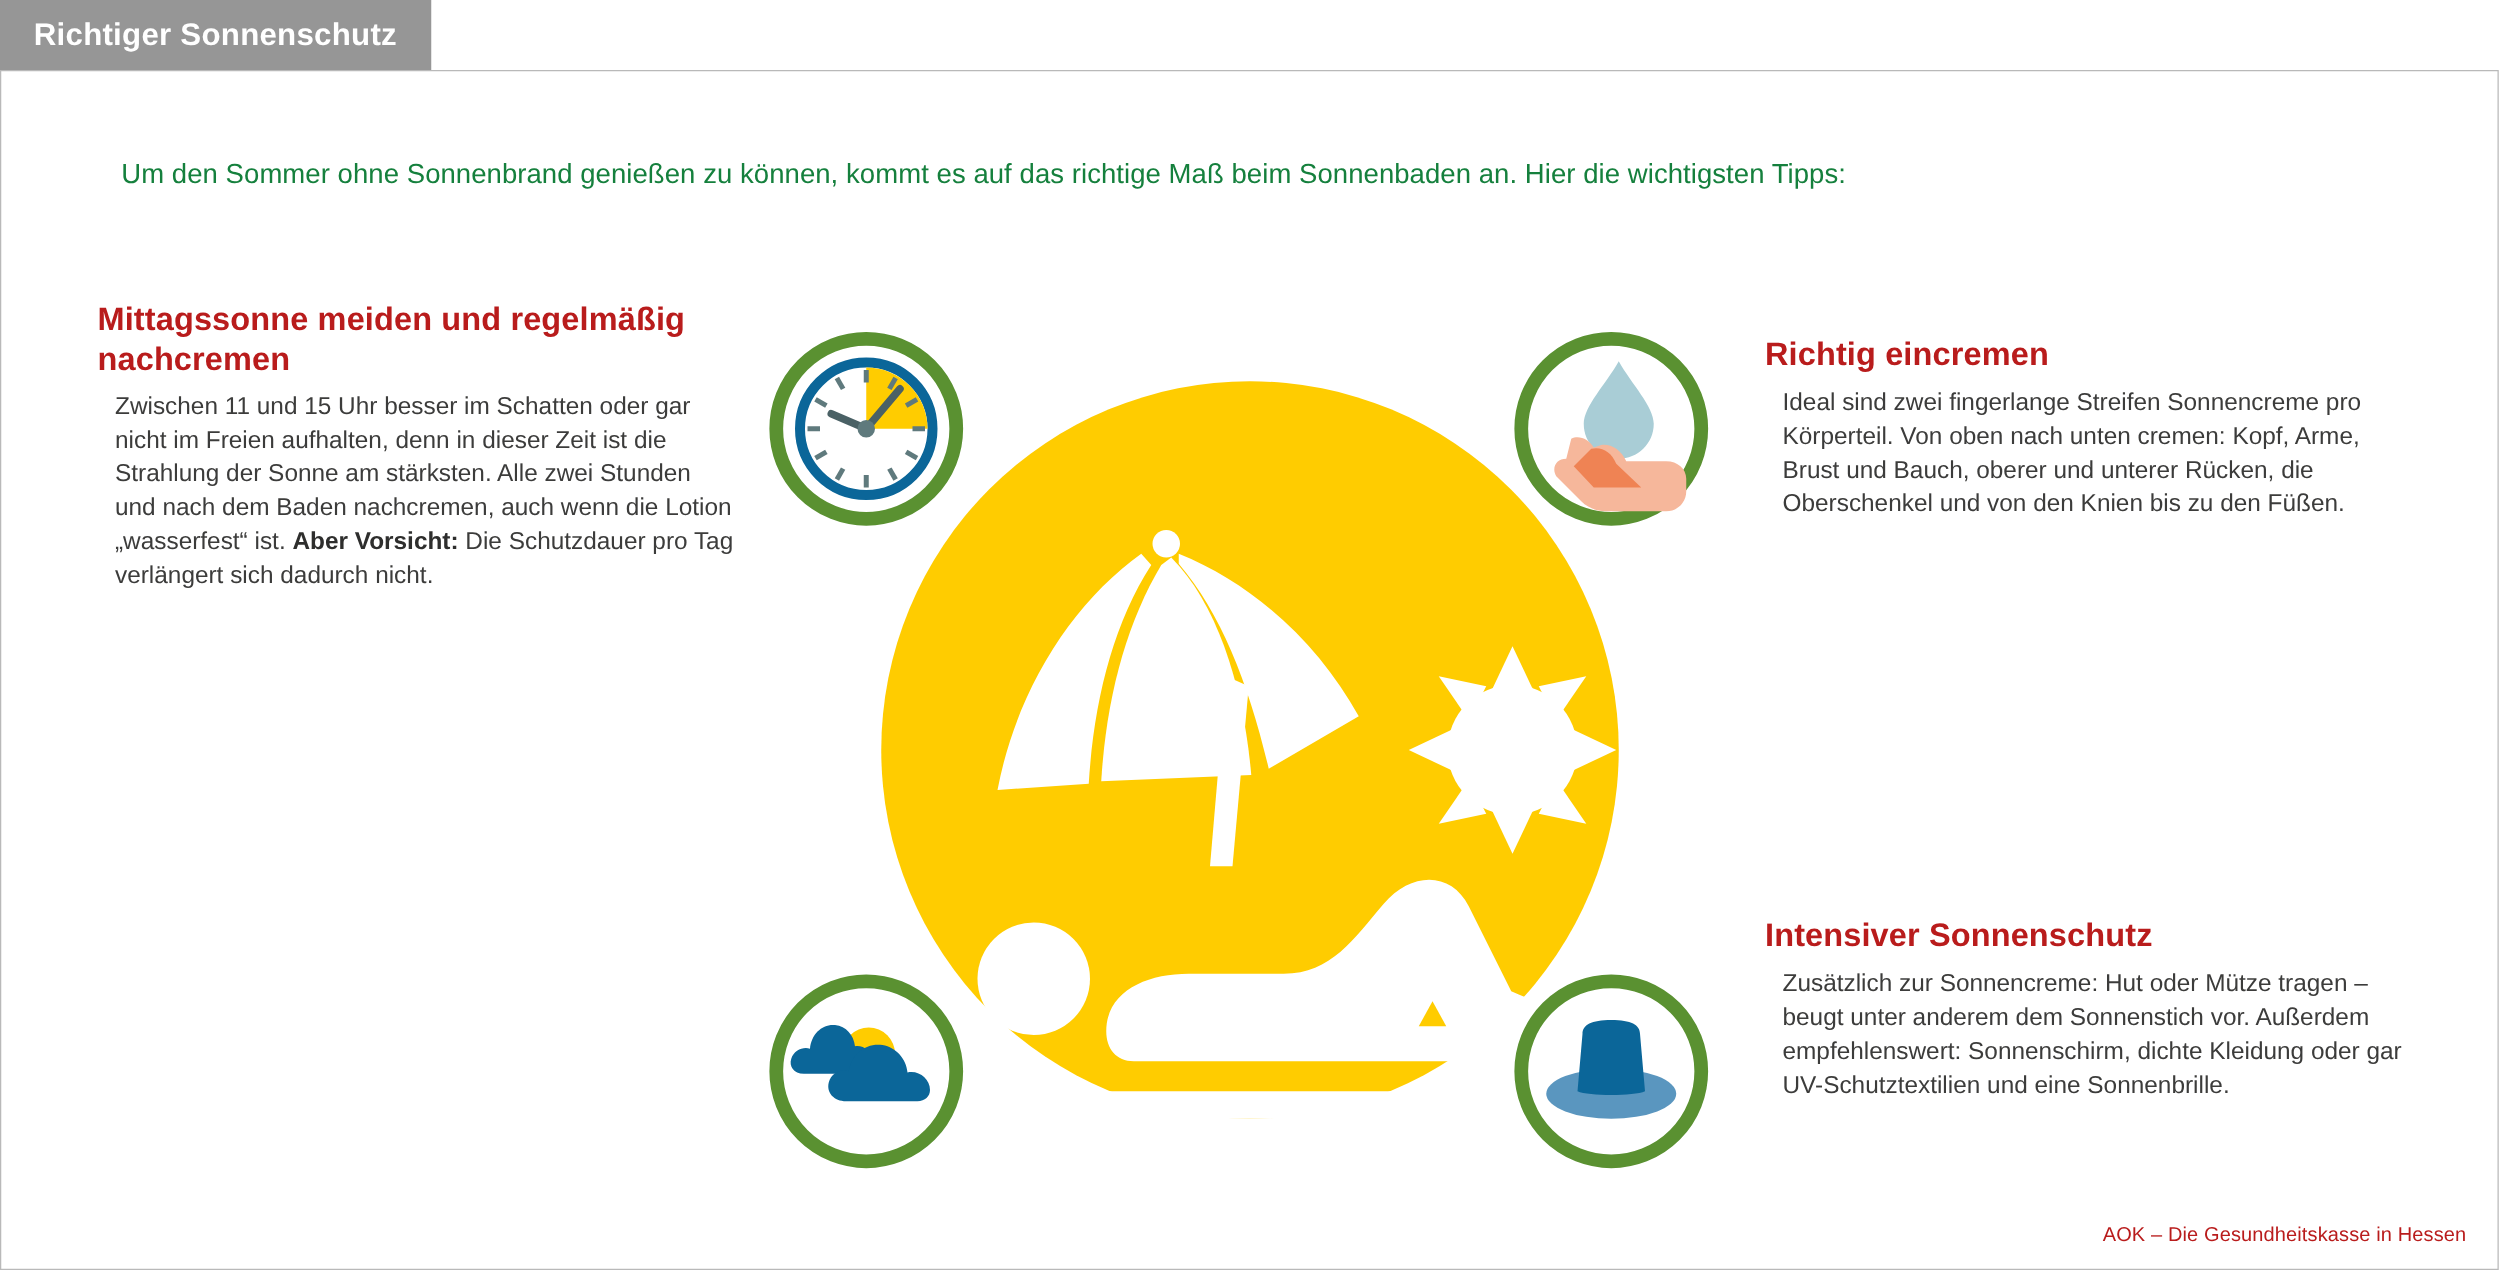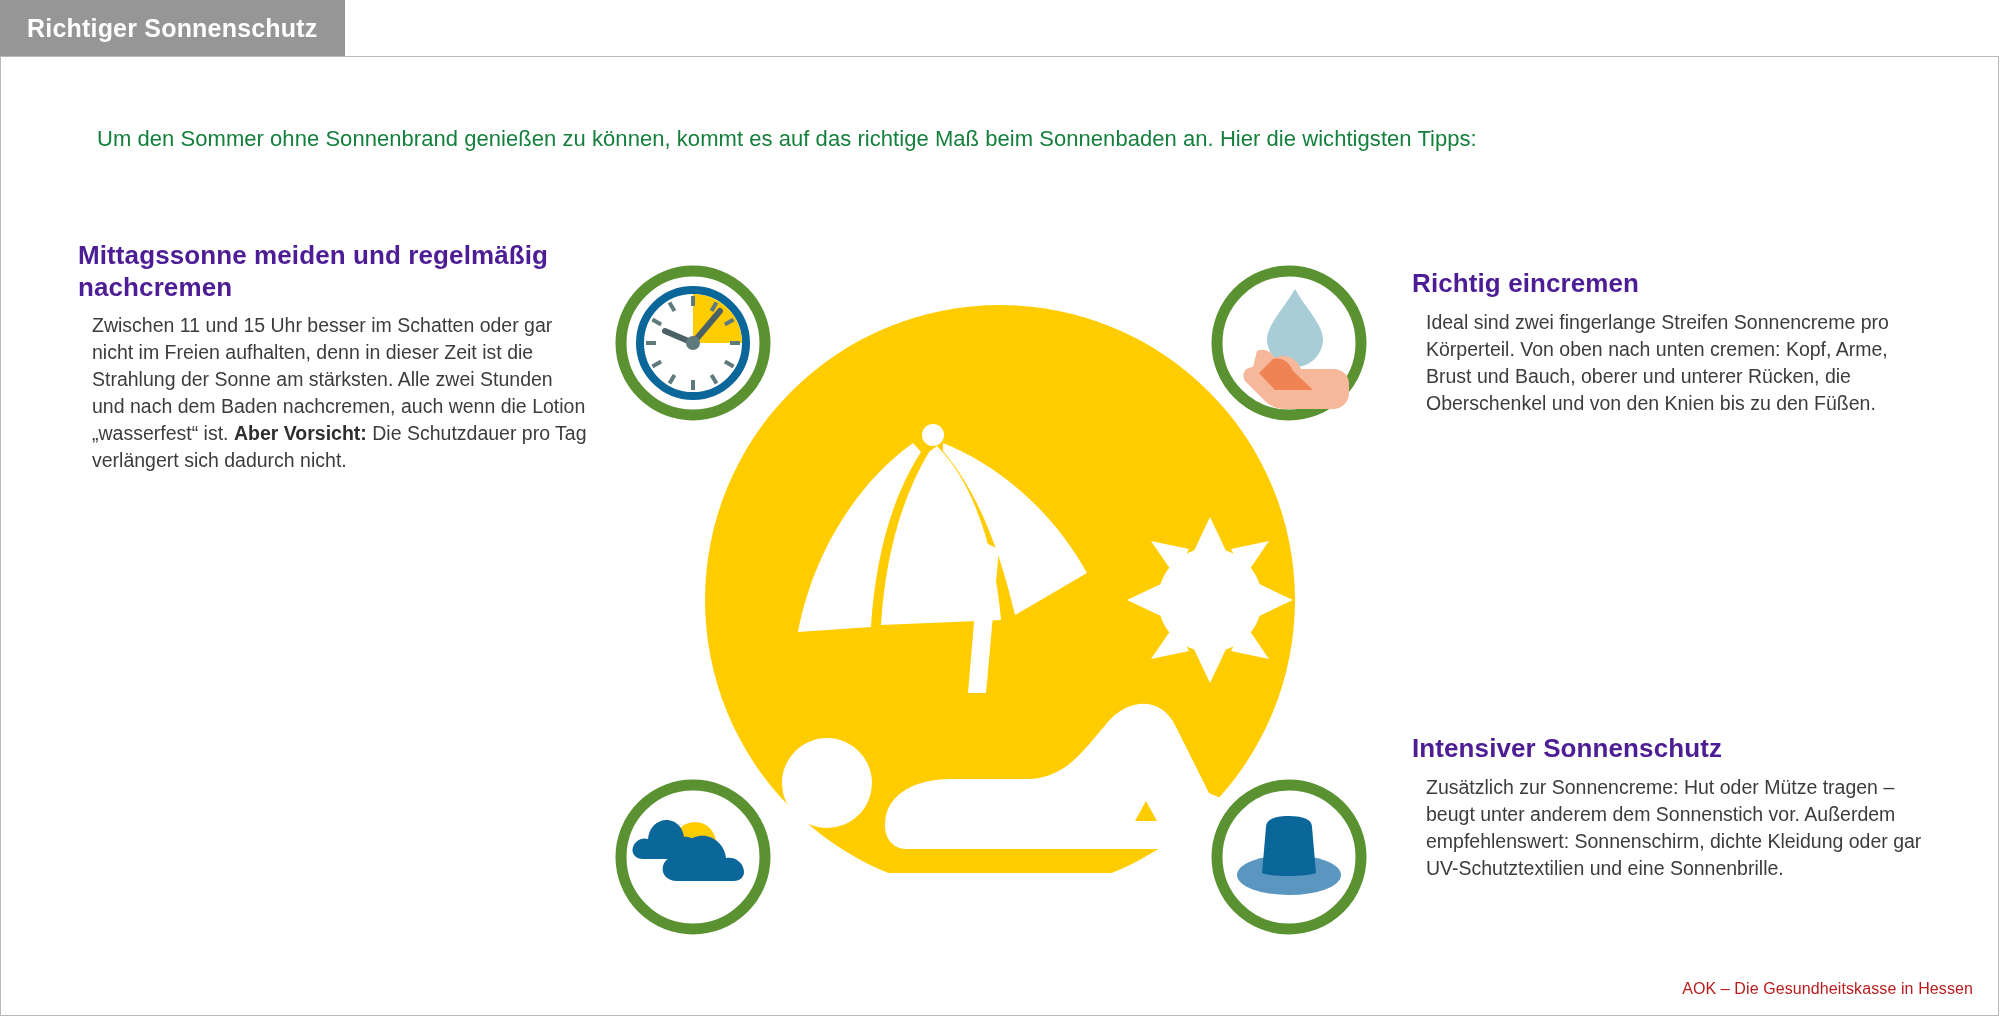--- a/index.html
+++ b/index.html
@@ -36,21 +36,21 @@
   .intro {
     position: absolute; left: 57px; top: 126px;
     font-size: 22px; color: #15803d; letter-spacing: .05px;
     white-space: nowrap;
     margin-left: 40px;
   }
 
   
   .block { position: absolute; width: 510px; }
   .block h2 {
-    color: #4c1d95; font-size: 26px; font-weight: bold;
+    color: #b91c1c; font-size: 26px; font-weight: bold;
     line-height: 1.22; margin-bottom: 9px; letter-spacing: .1px;
   }
   .block p {
     color: #3c3c3b; font-size: 19.5px; line-height: 1.385;
     letter-spacing: 0px;
     margin-left: 14px;
   }
   .block p b { font-weight: bold; color: #2e2e2d; }
 
   #block-tl { left: 78px; top: 240px; }

